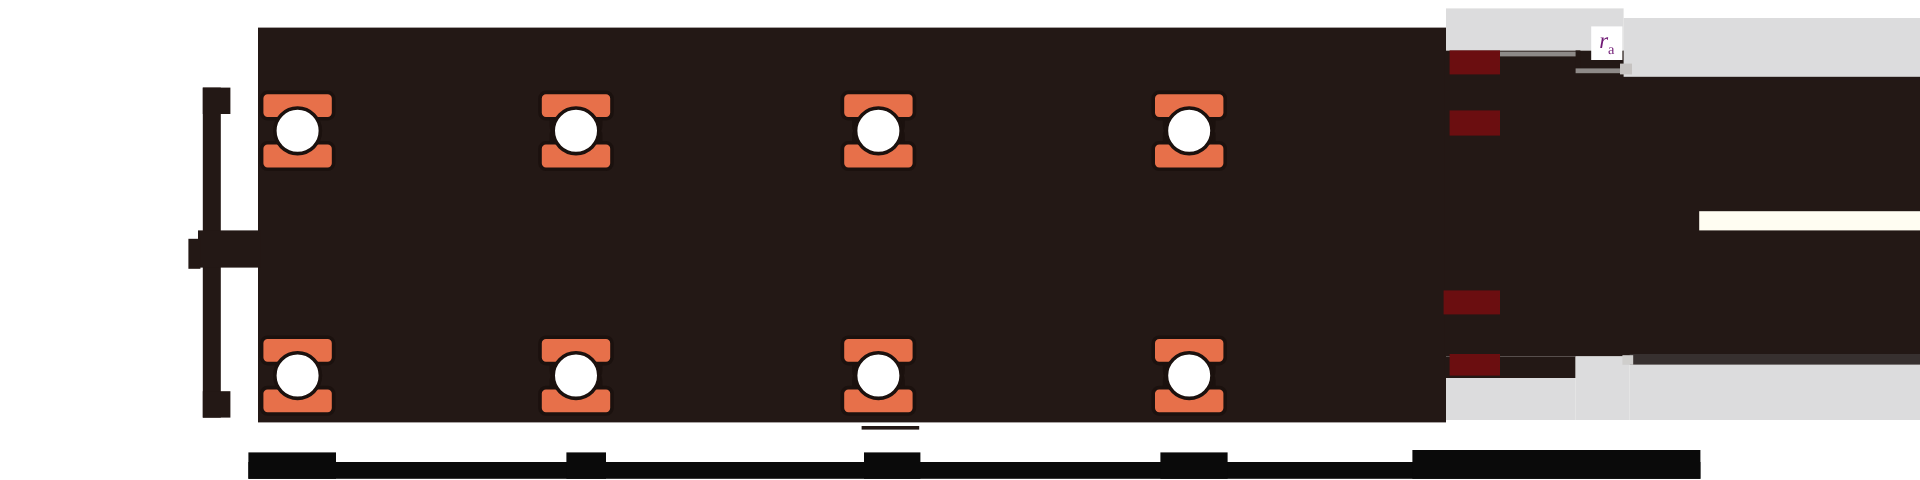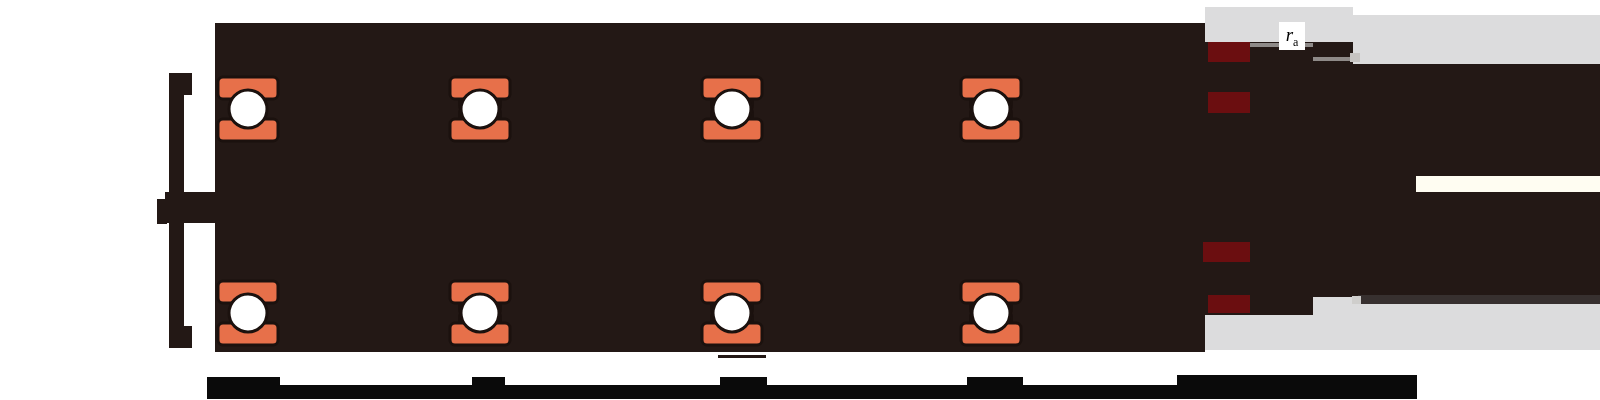--- a/index.html
+++ b/index.html
@@ -40,23 +40,23 @@
   .r-maroon-1{left:1208px;top:42px;width:42px;height:20px;}
   .r-maroon-2{left:1208px;top:92px;width:42px;height:21px;}
   .r-maroon-3{left:1203px;top:242px;width:47px;height:20px;}
   .r-maroon-4{left:1208px;top:295px;width:42px;height:18px;}
   .r-line-1{left:1215px;top:43px;width:98px;height:4px;}
   .r-line-2{left:1313px;top:57px;width:45px;height:4px;}
   .r-sq-top{left:1350px;top:53px;width:10px;height:9px;}
   .r-sq-bottom{left:1352px;top:296px;width:9px;height:8px;background:#cfcecc;}
   .r-cream-band{left:1416px;top:176px;width:184px;height:16px;}
 
-  .ra-label{left:1279px;top:22px;width:26px;height:28px;background:#ffffff;
+  .ra-label{left:1326px;top:22px;width:26px;height:28px;background:#ffffff;
             display:flex;align-items:center;justify-content:center;
-            font-style:italic;font-size:19px;color:#000000;line-height:1;}
+            font-style:italic;font-size:19px;color:#701a75;line-height:1;}
   .ra-label sub{font-size:12px;font-style:normal;transform:translateY(2px);}
 
   
   .cap-base{left:207px;top:385px;width:1210px;height:14px;}
   .cap-t1{left:207px;top:377px;width:73px;height:22px;}
   .cap-t2{left:472px;top:377px;width:33px;height:22px;}
   .cap-t3{left:720px;top:377px;width:47px;height:22px;}
   .cap-t4{left:967px;top:377px;width:56px;height:22px;}
   .cap-t5{left:1177px;top:375px;width:240px;height:24px;}
   .cap-dots{left:718px;top:355px;width:48px;height:3px;background:#231815;}

